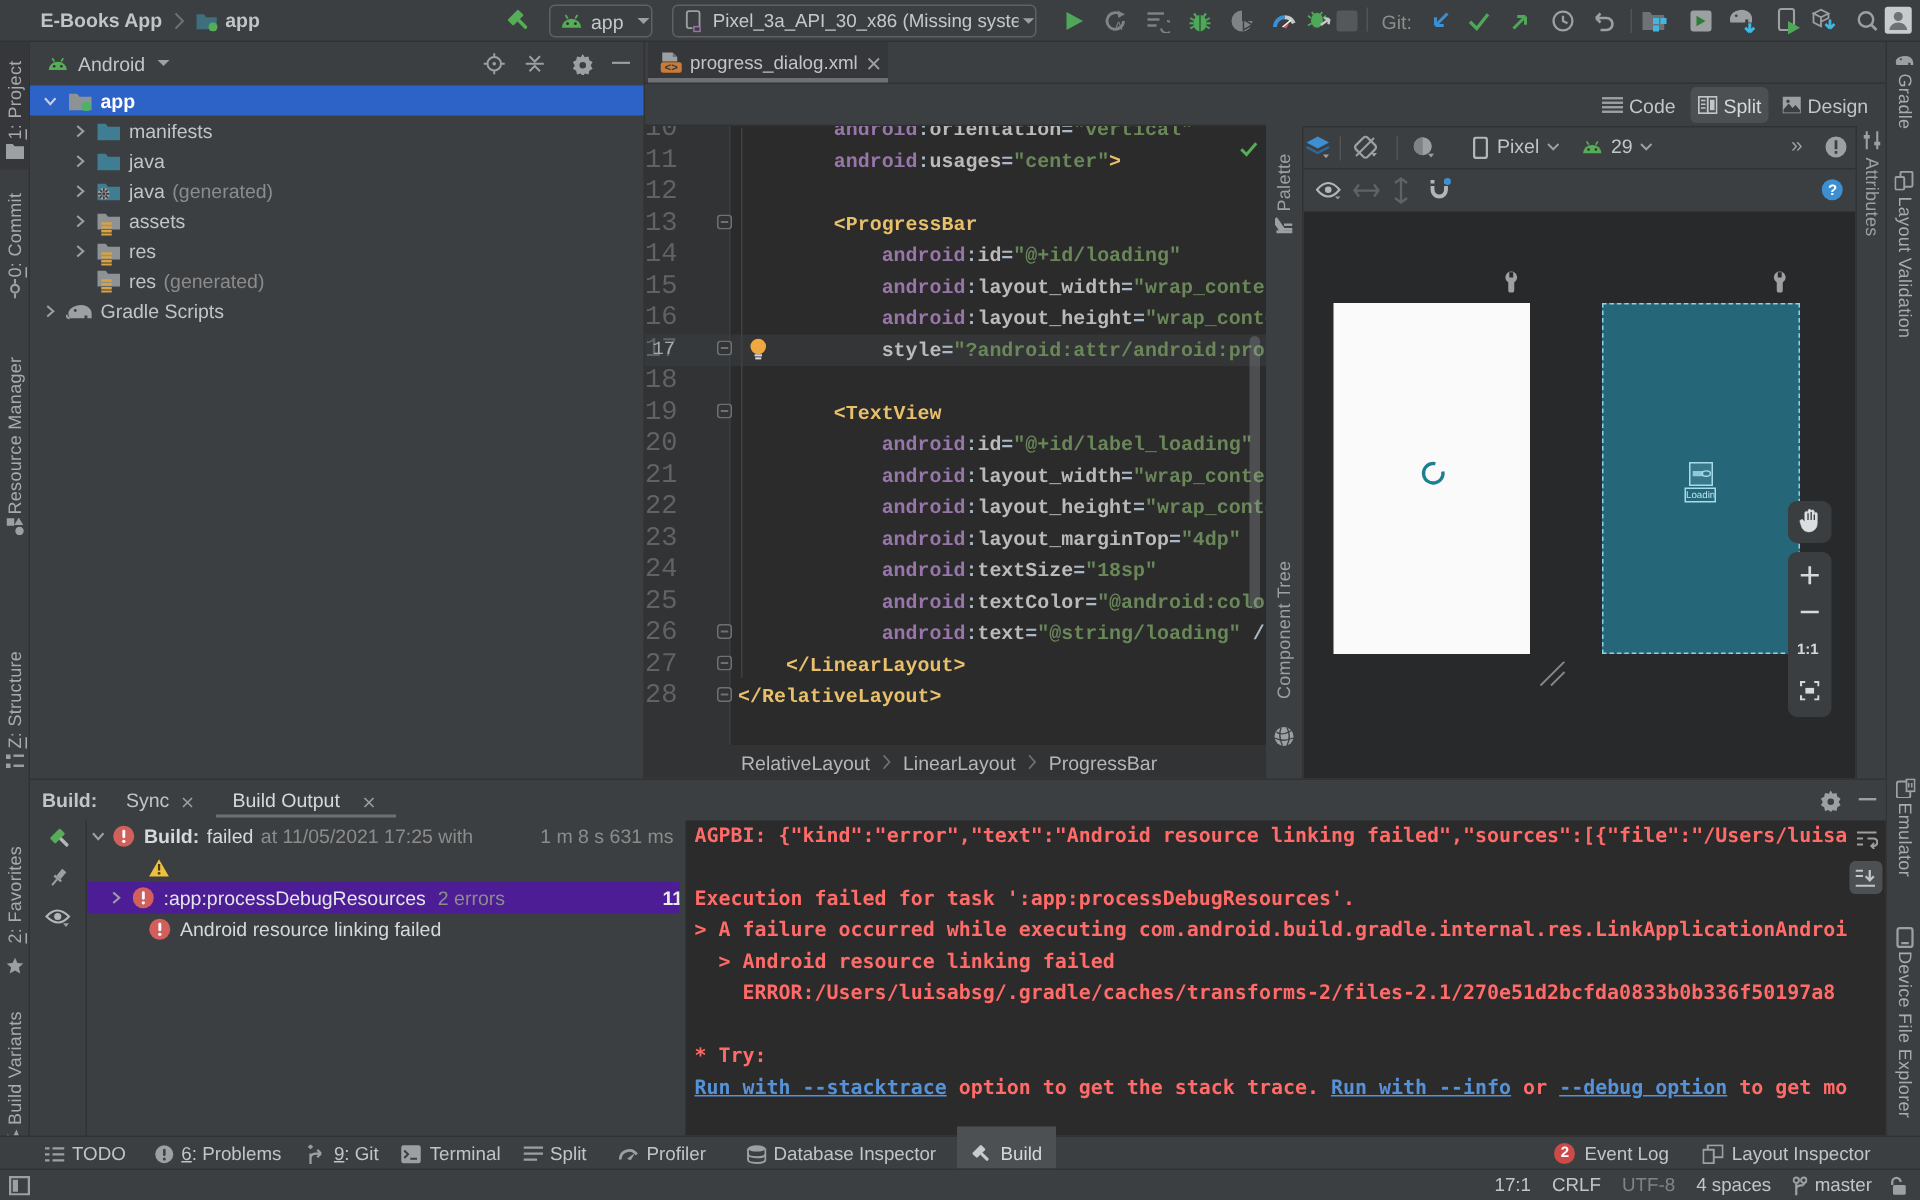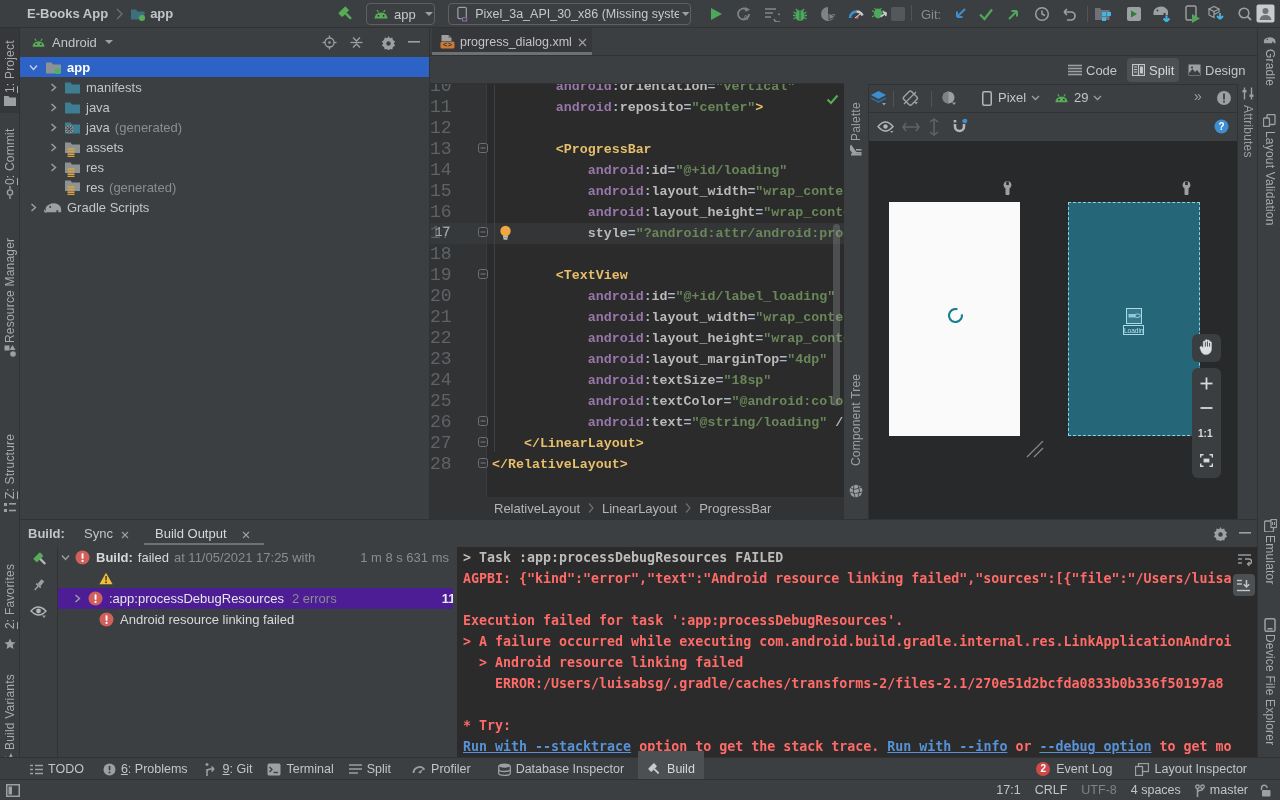--- a/index.html
+++ b/index.html
@@ -394,21 +394,21 @@
   <svg class="abs" style="left:48px;top:353px;" width="10" height="10" viewBox="0 0 10 10">
         <rect x="0.5" y="0.5" width="9" height="9" rx="2" fill="#313335" stroke="#6e7173"></rect>
         <line x1="2.5" y1="5" x2="7.5" y2="5" stroke="#6e7173" stroke-width="1.2"></line>
       </svg>
   <svg class="abs" style="left:48px;top:374px;" width="10" height="10" viewBox="0 0 10 10">
         <rect x="0.5" y="0.5" width="9" height="9" rx="2" fill="#313335" stroke="#6e7173"></rect>
         <line x1="2.5" y1="5" x2="7.5" y2="5" stroke="#6e7173" stroke-width="1.2"></line>
       </svg>
 
   <pre class="abs mono code" style="left:62px;top:-8.5px;font-size:13.3px;line-height:21px;font-weight:bold;">        <span class="ns">android</span><span class="sym">:</span><span class="attr">orientation</span><span class="sym">=</span><span class="val">"vertical"</span>
-        <span class="ns">android</span><span class="sym">:</span><span class="attr">reposito</span><span class="sym">=</span><span class="val">"center"</span><span class="tag">&gt;</span>
+        <span class="ns">android</span><span class="sym">:</span><span class="attr">usages</span><span class="sym">=</span><span class="val">"center"</span><span class="tag">&gt;</span>
 
         <span class="tag">&lt;ProgressBar</span>
             <span class="ns">android</span><span class="sym">:</span><span class="attr">id</span><span class="sym">=</span><span class="val">"@+id/loading"</span>
             <span class="ns">android</span><span class="sym">:</span><span class="attr">layout_width</span><span class="sym">=</span><span class="val">"wrap_content"</span>
             <span class="ns">android</span><span class="sym">:</span><span class="attr">layout_height</span><span class="sym">=</span><span class="val">"wrap_content"</span>
             <span class="attr">style</span><span class="sym">=</span><span class="val">"?android:attr/android:progressBar"</span>
 
         <span class="tag">&lt;TextView</span>
             <span class="ns">android</span><span class="sym">:</span><span class="attr">id</span><span class="sym">=</span><span class="val">"@+id/label_loading"</span>
             <span class="ns">android</span><span class="sym">:</span><span class="attr">layout_width</span><span class="sym">=</span><span class="val">"wrap_content"</span>
@@ -750,21 +750,21 @@
       <svg width="15" height="15" viewBox="0 0 15 15" style="margin-left:41px;">
             <circle cx="7.5" cy="7.5" r="7" fill="#d1605d"></circle>
             <rect x="6.6" y="3.2" width="1.9" height="5.6" rx="0.9" fill="#fff"></rect>
             <circle cx="7.55" cy="10.9" r="1.1" fill="#fff"></circle>
           </svg>
       <span style="margin-left:6px;color:#d6d9dc;">Android resource linking failed</span>
     </div>
   </div>
 
   <div class="abs mono" style="left:437px;top:27px;width:800px;height:211px;background:#2b2b2b;overflow:hidden;font-size:13.3px;line-height:21px;font-weight:bold;">
-    <pre style="position:absolute;left:6px;top:0px;color:#ff6b68;"><span style="color:#bbbbbb;">&gt; Task :app:processDebugResources FAILED</span>
+    <pre style="position:absolute;left:6px;top:0px;color:#ff6b68;">
 AGPBI: {"kind":"error","text":"Android resource linking failed","sources":[{"file":"/Users/luisa
 
 Execution failed for task ':app:processDebugResources'.
 &gt; A failure occurred while executing com.android.build.gradle.internal.res.LinkApplicationAndroi
   &gt; Android resource linking failed
     ERROR:/Users/luisabsg/.gradle/caches/transforms-2/files-2.1/270e51d2bcfda0833b0b336f50197a8
 
 * Try:
 <span class="u" style="color:#5692d8;">Run with --stacktrace</span> option to get the stack trace. <span class="u" style="color:#5692d8;">Run with --info</span> or <span class="u" style="color:#5692d8;">--debug option</span> to get mo</pre>
   </div>

